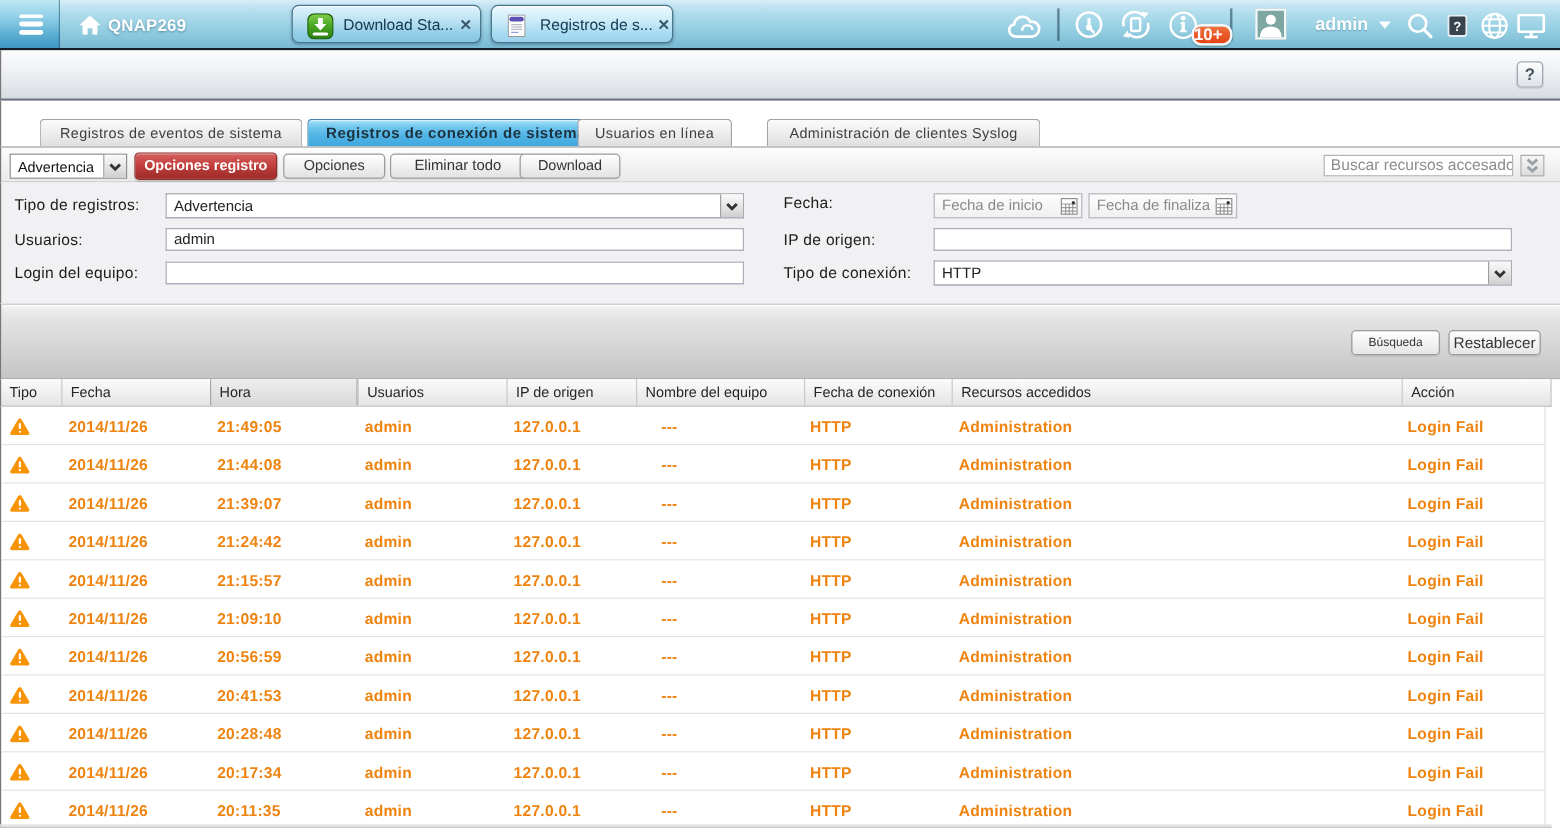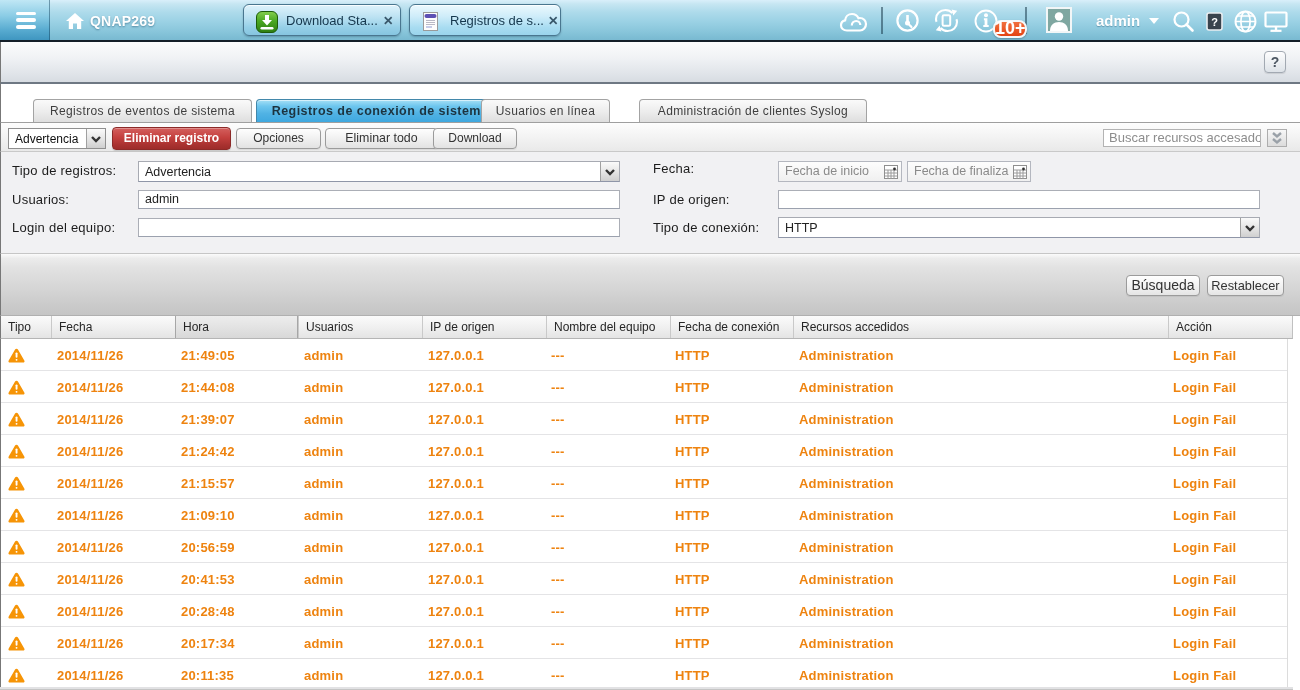--- a/index.html
+++ b/index.html
@@ -24,21 +24,21 @@
   background:linear-gradient(180deg,#dff3fc 0%,#bce2f2 40%,#95cfe7 75%,#86c5e0 100%);
   box-shadow:inset 0 1px 0 rgba(255,255,255,.8), 0 1px 2px rgba(0,30,50,.25); }
 .wtab.active { background:linear-gradient(180deg,#ecf9fe 0%,#cdecf9 40%,#a8dcf1 75%,#9ad4ec 100%); }
 .wtab .ttext { position:absolute; top:8px; font-size:13px; color:#15374d; }
 .wtab .tx { position:absolute; top:7.5px; font-size:12.5px; font-weight:bold; color:#39576a; }
 #wtab1 { left:243px; width:158px; }
 #wtab2 { left:409px; width:152px; }
 
 .sep { width:2px; background:rgba(16,48,66,.5); }
 #badge { left:993px; top:19.5px; width:34px; height:18px; background:linear-gradient(180deg,#f1703f,#e34312);
-  border:2px solid #f4f8fa; border-radius:8px; color:#fff; font-size:18px; font-weight:bold;
+  border:2px solid #f4f8fa; border-radius:8px; color:#fff; font-size:14px; font-weight:bold;
   text-align:left; line-height:13.5px; box-shadow:0 1px 2px rgba(0,0,0,.25); }
 #avatar { left:1046px; top:7px; width:26px; height:26px; background:#7fa7a1; border:2px solid #f2f6f7; }
 #admintxt { left:1096px; top:12px; font-size:15px; font-weight:bold; color:#fff;
   text-shadow:0 1px 1px rgba(10,60,90,.35); }
 #caret { left:1149px; top:18px; width:0; height:0; border-left:5px solid transparent;
   border-right:5px solid transparent; border-top:6px solid #fff; }
 
 
 #band2 { left:0; top:42px; width:1300px; height:42px;
   background:linear-gradient(180deg,#fbfcfd 0%,#f0f2f5 40%,#e0e4e9 80%,#d7dce2 100%);
@@ -93,21 +93,21 @@
   font-size:12.5px; color:#222; }
 .fselect .stext { position:absolute; left:6px; top:3px; }
 .fdate { position:absolute; background:linear-gradient(180deg,#fdfdfd,#f0f0f0); border:1px solid #b4b7bf;
   font-size:12.5px; color:#8a8a8a; line-height:19px; padding-left:6px; }
 .calic { position:absolute; right:3px; top:3px; width:14px; height:14px; background:#fff; border:1px solid #8f8f8f; }
 
 
 #btnband { left:0; top:253px; width:1300px; height:63px;
   background:linear-gradient(180deg,#fbfbfb 0%,#ececec 7%,#e2e2e2 22%,#d6d6d6 55%,#cbcbcb 82%,#c5c5c5 100%);
   border-top:1px solid #c6c6c6; border-bottom:1px solid #b0b0b0; border-left:1px solid #777777; }
-#busq { left:1125px; top:21px; width:74px; font-size:14px; }
+#busq { left:1125px; top:21px; width:74px; font-size:10px; }
 #rest { left:1206px; top:21px; width:77px; font-size:12.8px; }
 #btnband .btn { background:linear-gradient(180deg,#ffffff 0%,#f2f2f2 55%,#e5e5e5 100%); }
 
 
 #thead { left:0; top:316px; width:1293px; height:23px;
   background:linear-gradient(180deg,#fbfbfb 0%,#efefef 55%,#e4e4e4 100%);
   border-bottom:1px solid #b5b5b5; border-right:1px solid #c0c0c0; border-left:1px solid #777777; }
 .hc { position:absolute; top:0; height:22px; font-size:12px; color:#262626; line-height:22px;
   padding-left:7px; border-left:1px solid #c9c9c9; }
 .hc.first { border-left:none; }
@@ -238,21 +238,21 @@
     <div class="tab" id="tabD">Administración de clientes Syslog</div>
   </div>
 
   <div class="abs" id="toolbar">
     <div class="abs" id="tbsel">
       <div class="stext">Advertencia</div>
       <div class="selarrow"><svg width="18" height="19" viewBox="0 0 18 19">
             <path d="M5 8 L9 12 L13 8" fill="none" stroke="#333" stroke-width="2.4"></path>
           </svg></div>
     </div>
-    <div class="abs" id="btnred">Eliminar registro</div>
+    <div class="abs" id="btnred">Opciones registro</div>
     <div class="btn" id="btnOpc">Opciones</div>
     <div class="btn" id="btnEli">Eliminar todo</div>
     <div class="btn" id="btnGua">Download</div>
     <div class="abs" id="searchbox">Buscar recursos accesado</div>
     <div class="abs" id="chevbtn">
       <svg width="18" height="16" viewBox="0 0 18 16">
         <path d="M5 3 L9 6.5 L13 3" fill="none" stroke="#9aa1a8" stroke-width="2.4"></path>
         <path d="M5 9 L9 12.5 L13 9" fill="none" stroke="#9aa1a8" stroke-width="2.4"></path>
       </svg>
     </div>
@@ -300,21 +300,21 @@
     <div class="btn" id="busq">Búsqueda</div>
     <div class="btn" id="rest">Restablecer</div>
   </div>
 
   <div class="abs" id="thead">
     <div class="hc first" style="left:0;width:50px">Tipo</div>
     <div class="hc" style="left:50px;width:124px">Fecha</div>
     <div class="hc sorted" style="left:174px;width:123px">Hora</div>
     <div class="hc" style="left:297px;width:124px">Usuarios</div>
     <div class="hc" style="left:421px;width:124px">IP de origen</div>
-    <div class="hc" style="left:545px;width:124px">Nombre del equipo</div>
+    <div class="hc" style="left:529px;width:124px">Nombre del equipo</div>
     <div class="hc" style="left:669px;width:123px">Fecha de conexión</div>
     <div class="hc" style="left:792px;width:375px">Recursos accedidos</div>
     <div class="hc" style="left:1167px;width:125px">Acción</div>
   </div>
 
   <div class="abs" style="left:0;top:687px;width:1293px;height:1.5px;background:#e2e2e4;z-index:5"></div>
   <div class="abs" style="left:0;top:688.5px;width:1293px;height:1.5px;background:#c5c5c5;z-index:5"></div>
   <div class="abs" id="tbody">
     <div class="row">
       <svg class="warnic" width="17" height="15" viewBox="0 0 17 15">

